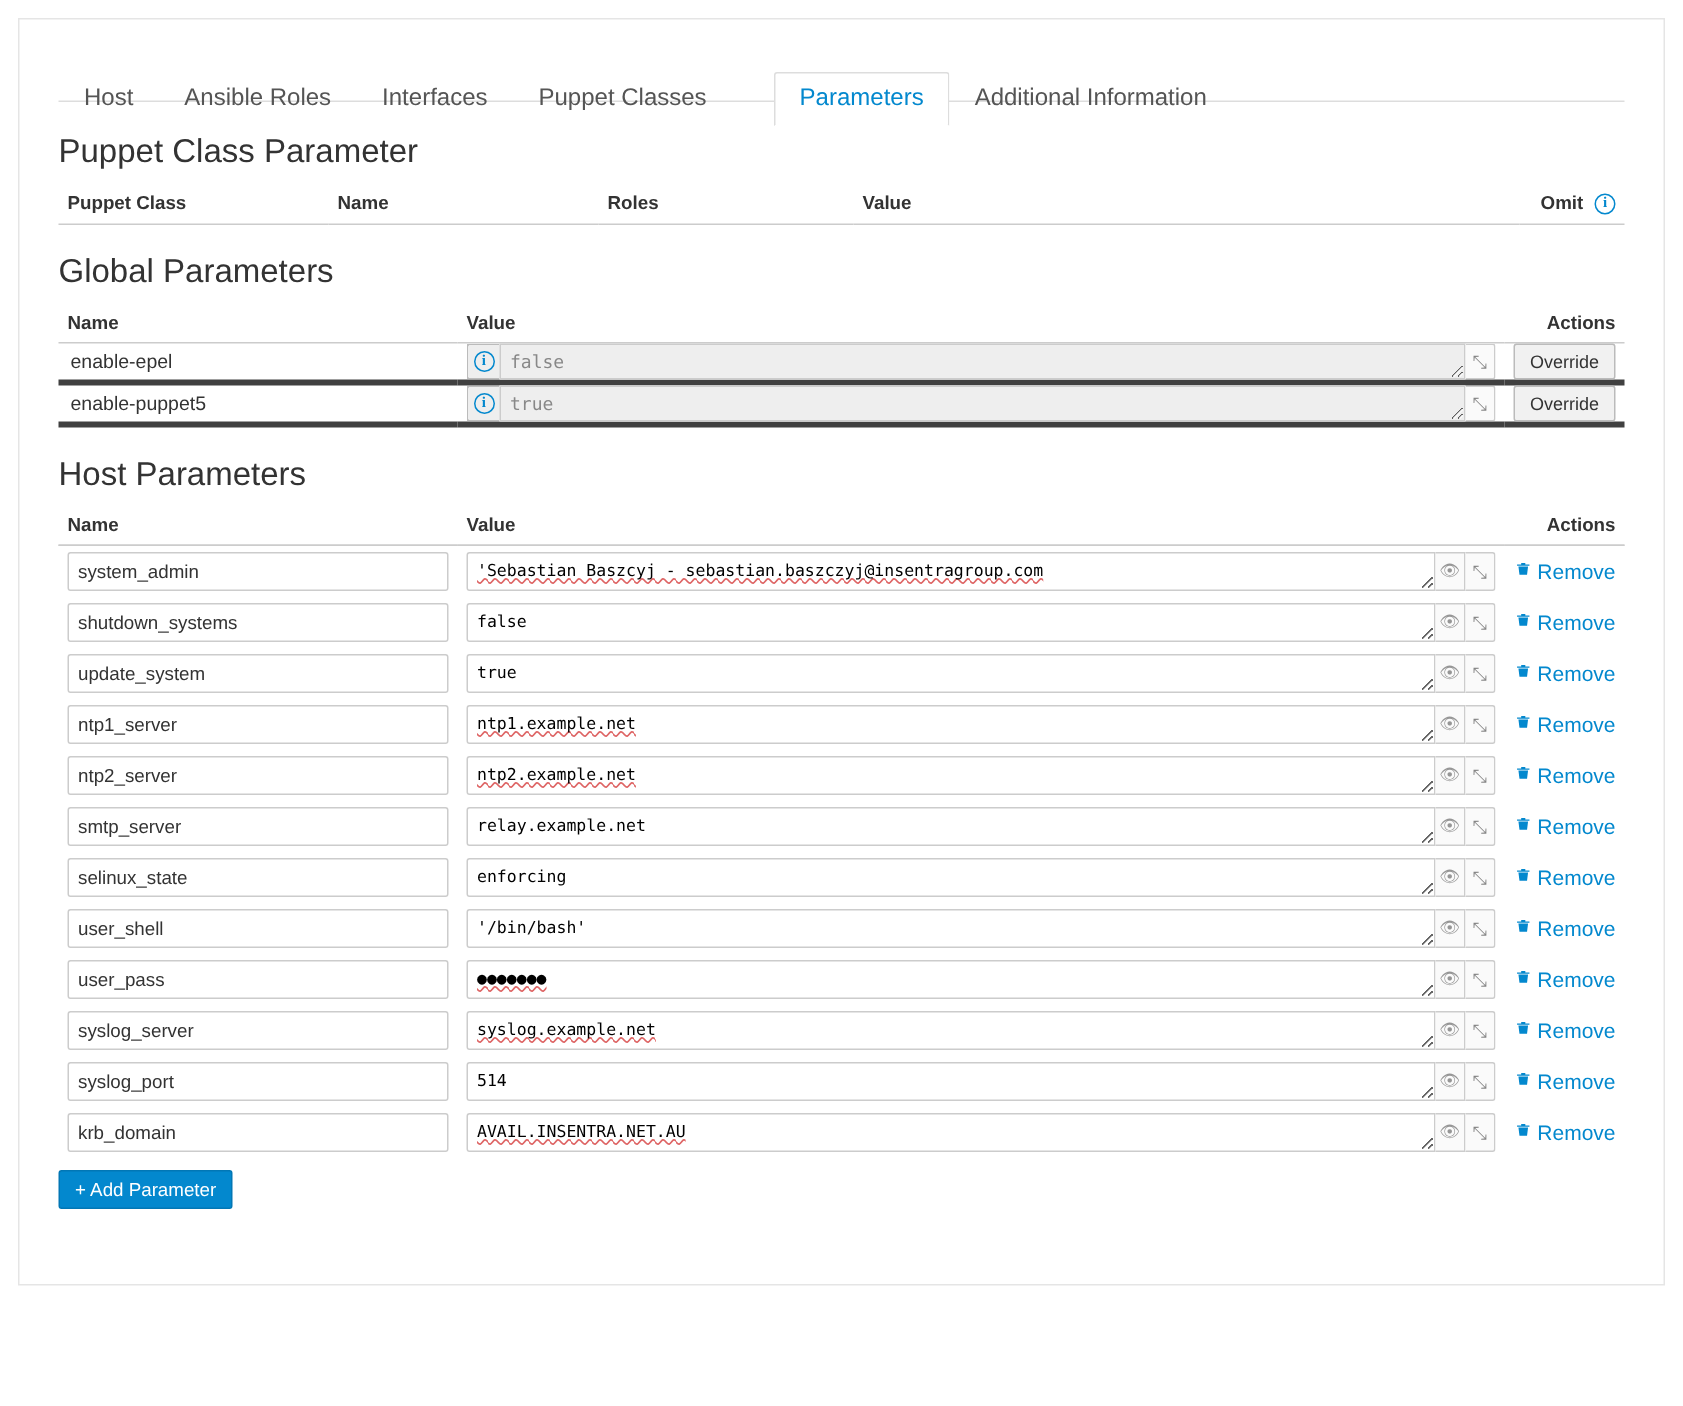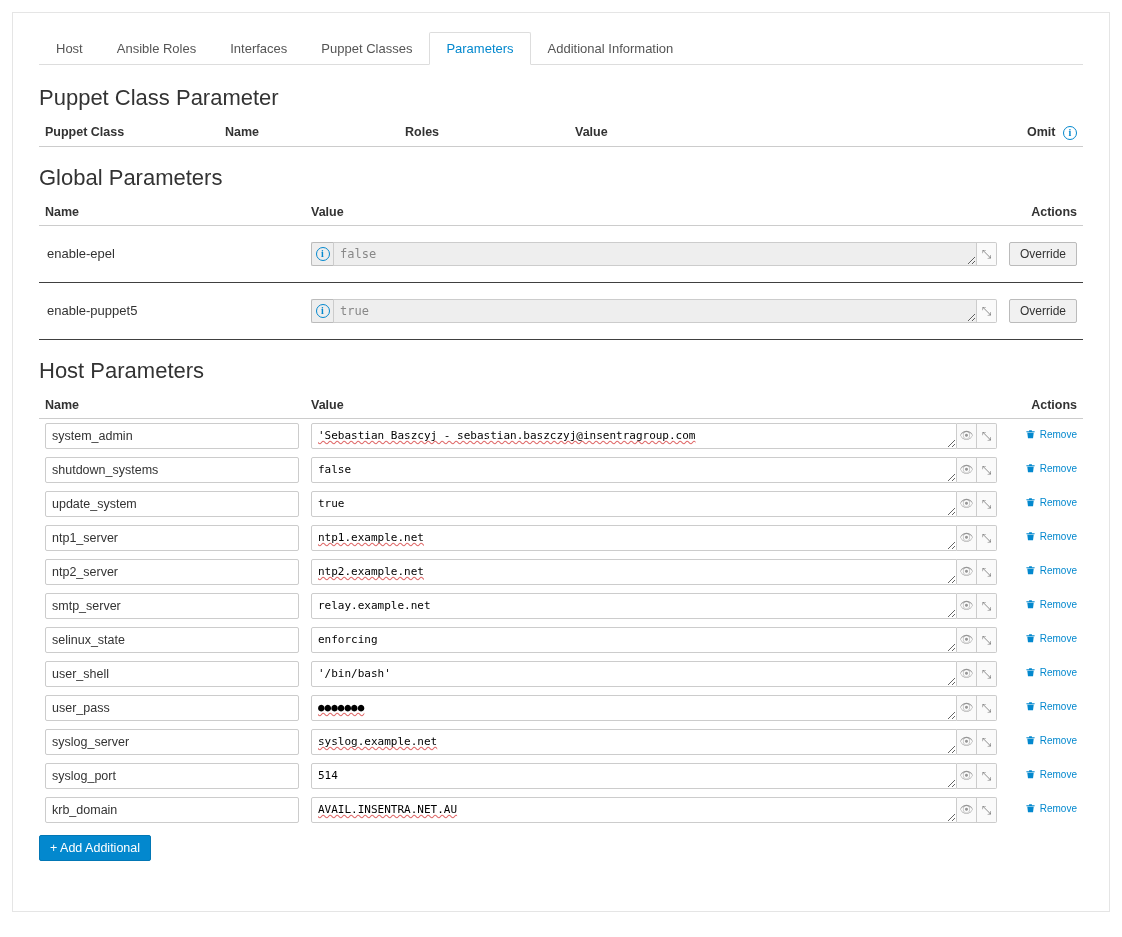--- a/index.html
+++ b/index.html
@@ -21,29 +21,30 @@
     gap: 0;
     margin-bottom: 20px;
   }
   .tab {
     padding: 8px 16px;
     color: #555;
     cursor: pointer;
     border: 1px solid transparent;
     border-bottom: none;
     position: relative;
-    top: 1px;
-    font-size: 13px;
+    top: 17px;
+    font-size: 16px;
   }
   .tab.active {
     color: #0388ce;
     border: 1px solid #ddd;
     border-bottom: 1px solid #fff;
     border-radius: 2px 2px 0 0;
     background: #fff;
+    margin-left: 28px;
   }
   h2.section {
     font-weight: 300;
     font-size: 22px;
     color: #333;
     margin: 18px 0 8px 0;
   }
   table.header-row {
     width: 100%;
     border-collapse: collapse;
@@ -64,21 +65,21 @@
     border-radius: 50%;
     color: #0388ce;
     font-size: 10px;
     line-height: 12px;
     text-align: center;
     font-weight: bold;
     font-family: Georgia, serif;
     vertical-align: middle;
     margin-left: 4px;
   }
-  .global-row td { padding: 16px 6px; vertical-align: middle; border-bottom: 1px solid #404040;}
+  .global-row td { padding: 0 6px; vertical-align: middle; border-bottom: 4px solid #404040;}
   .global-row:first-of-type td { border-top: 1px solid #eee; }
   .gp-name { width: 260px; padding-left: 8px !important;}
   .gp-value-wrap {
     display: flex;
     align-items: stretch;
   }
   .info-btn {
     width: 22px;
     border: 1px solid #bbb;
     background: #eee;
@@ -145,23 +146,22 @@
     overflow: hidden;
   }
   .val-text.spell { text-decoration: underline wavy rgba(200,0,0,0.6); text-decoration-skip-ink: none;}
   .eye-btn { border-left: none; }
   .icon-eye::before { content: "\1F441"; font-size: 11px; opacity: .6;}
   .icon-expand::before { content: "\2921"; font-size: 12px; opacity: .7; }
   .remove-link {
     color: #0388ce;
     cursor: pointer;
     display: inline-flex;
-    align-items: center;
     gap: 4px;
-    font-size: 10px;
+    font-size: 14px;
   }
   .remove-link svg { fill: #0388ce; }
   .btn-primary {
     background: #0388ce;
     border: 1px solid #0277b5;
     color: #fff;
     padding: 5px 10px;
     border-radius: 2px;
     font-size: 12.5px;
     cursor: pointer;
@@ -552,16 +552,16 @@
                 <path d="M3 6h18v2H3V6zm2 3h14l-1.5 12h-11L5 9zm4-5h6v2H9V4z"></path>
               </svg>
               <span>Remove</span>
             </span>
     </td>
         </tr>
       </tbody>
   </table>
 
   <div class="add-param-wrap">
-    <button class="btn-primary">+ Add Additional</button>
+    <button class="btn-primary">+ Add Parameter</button>
   </div>
 
 </div>
 
 </body></html>

